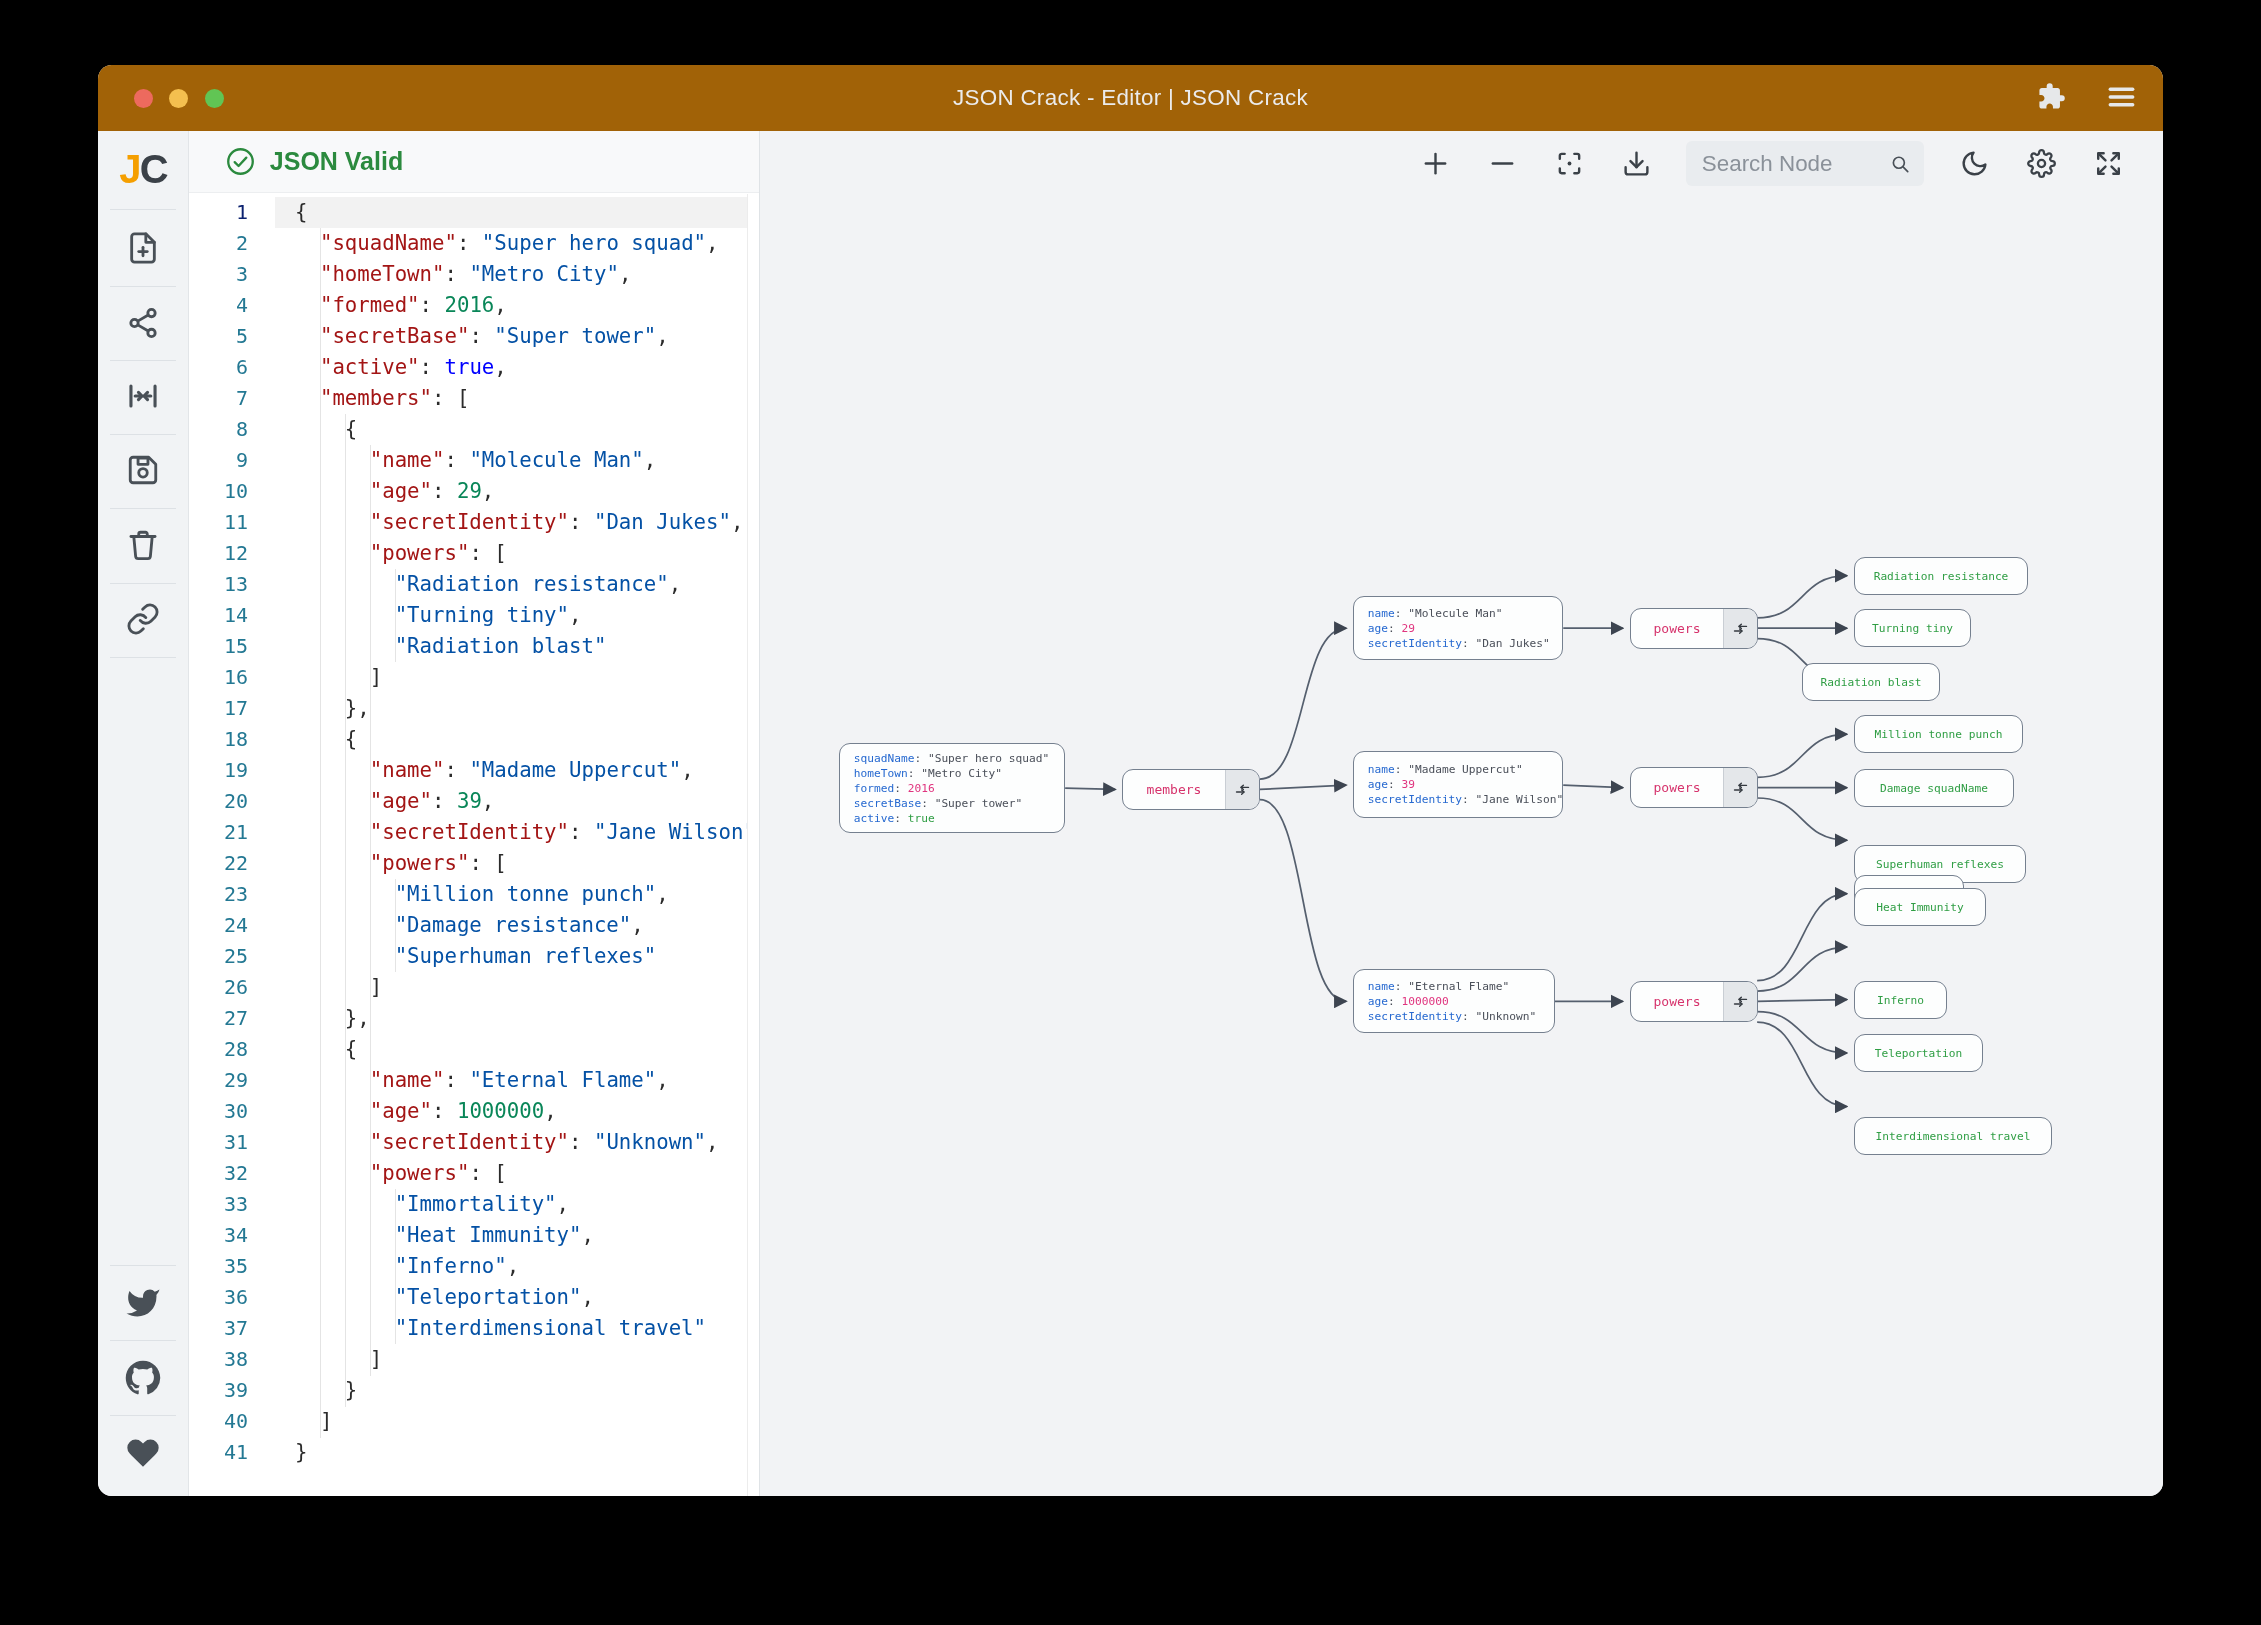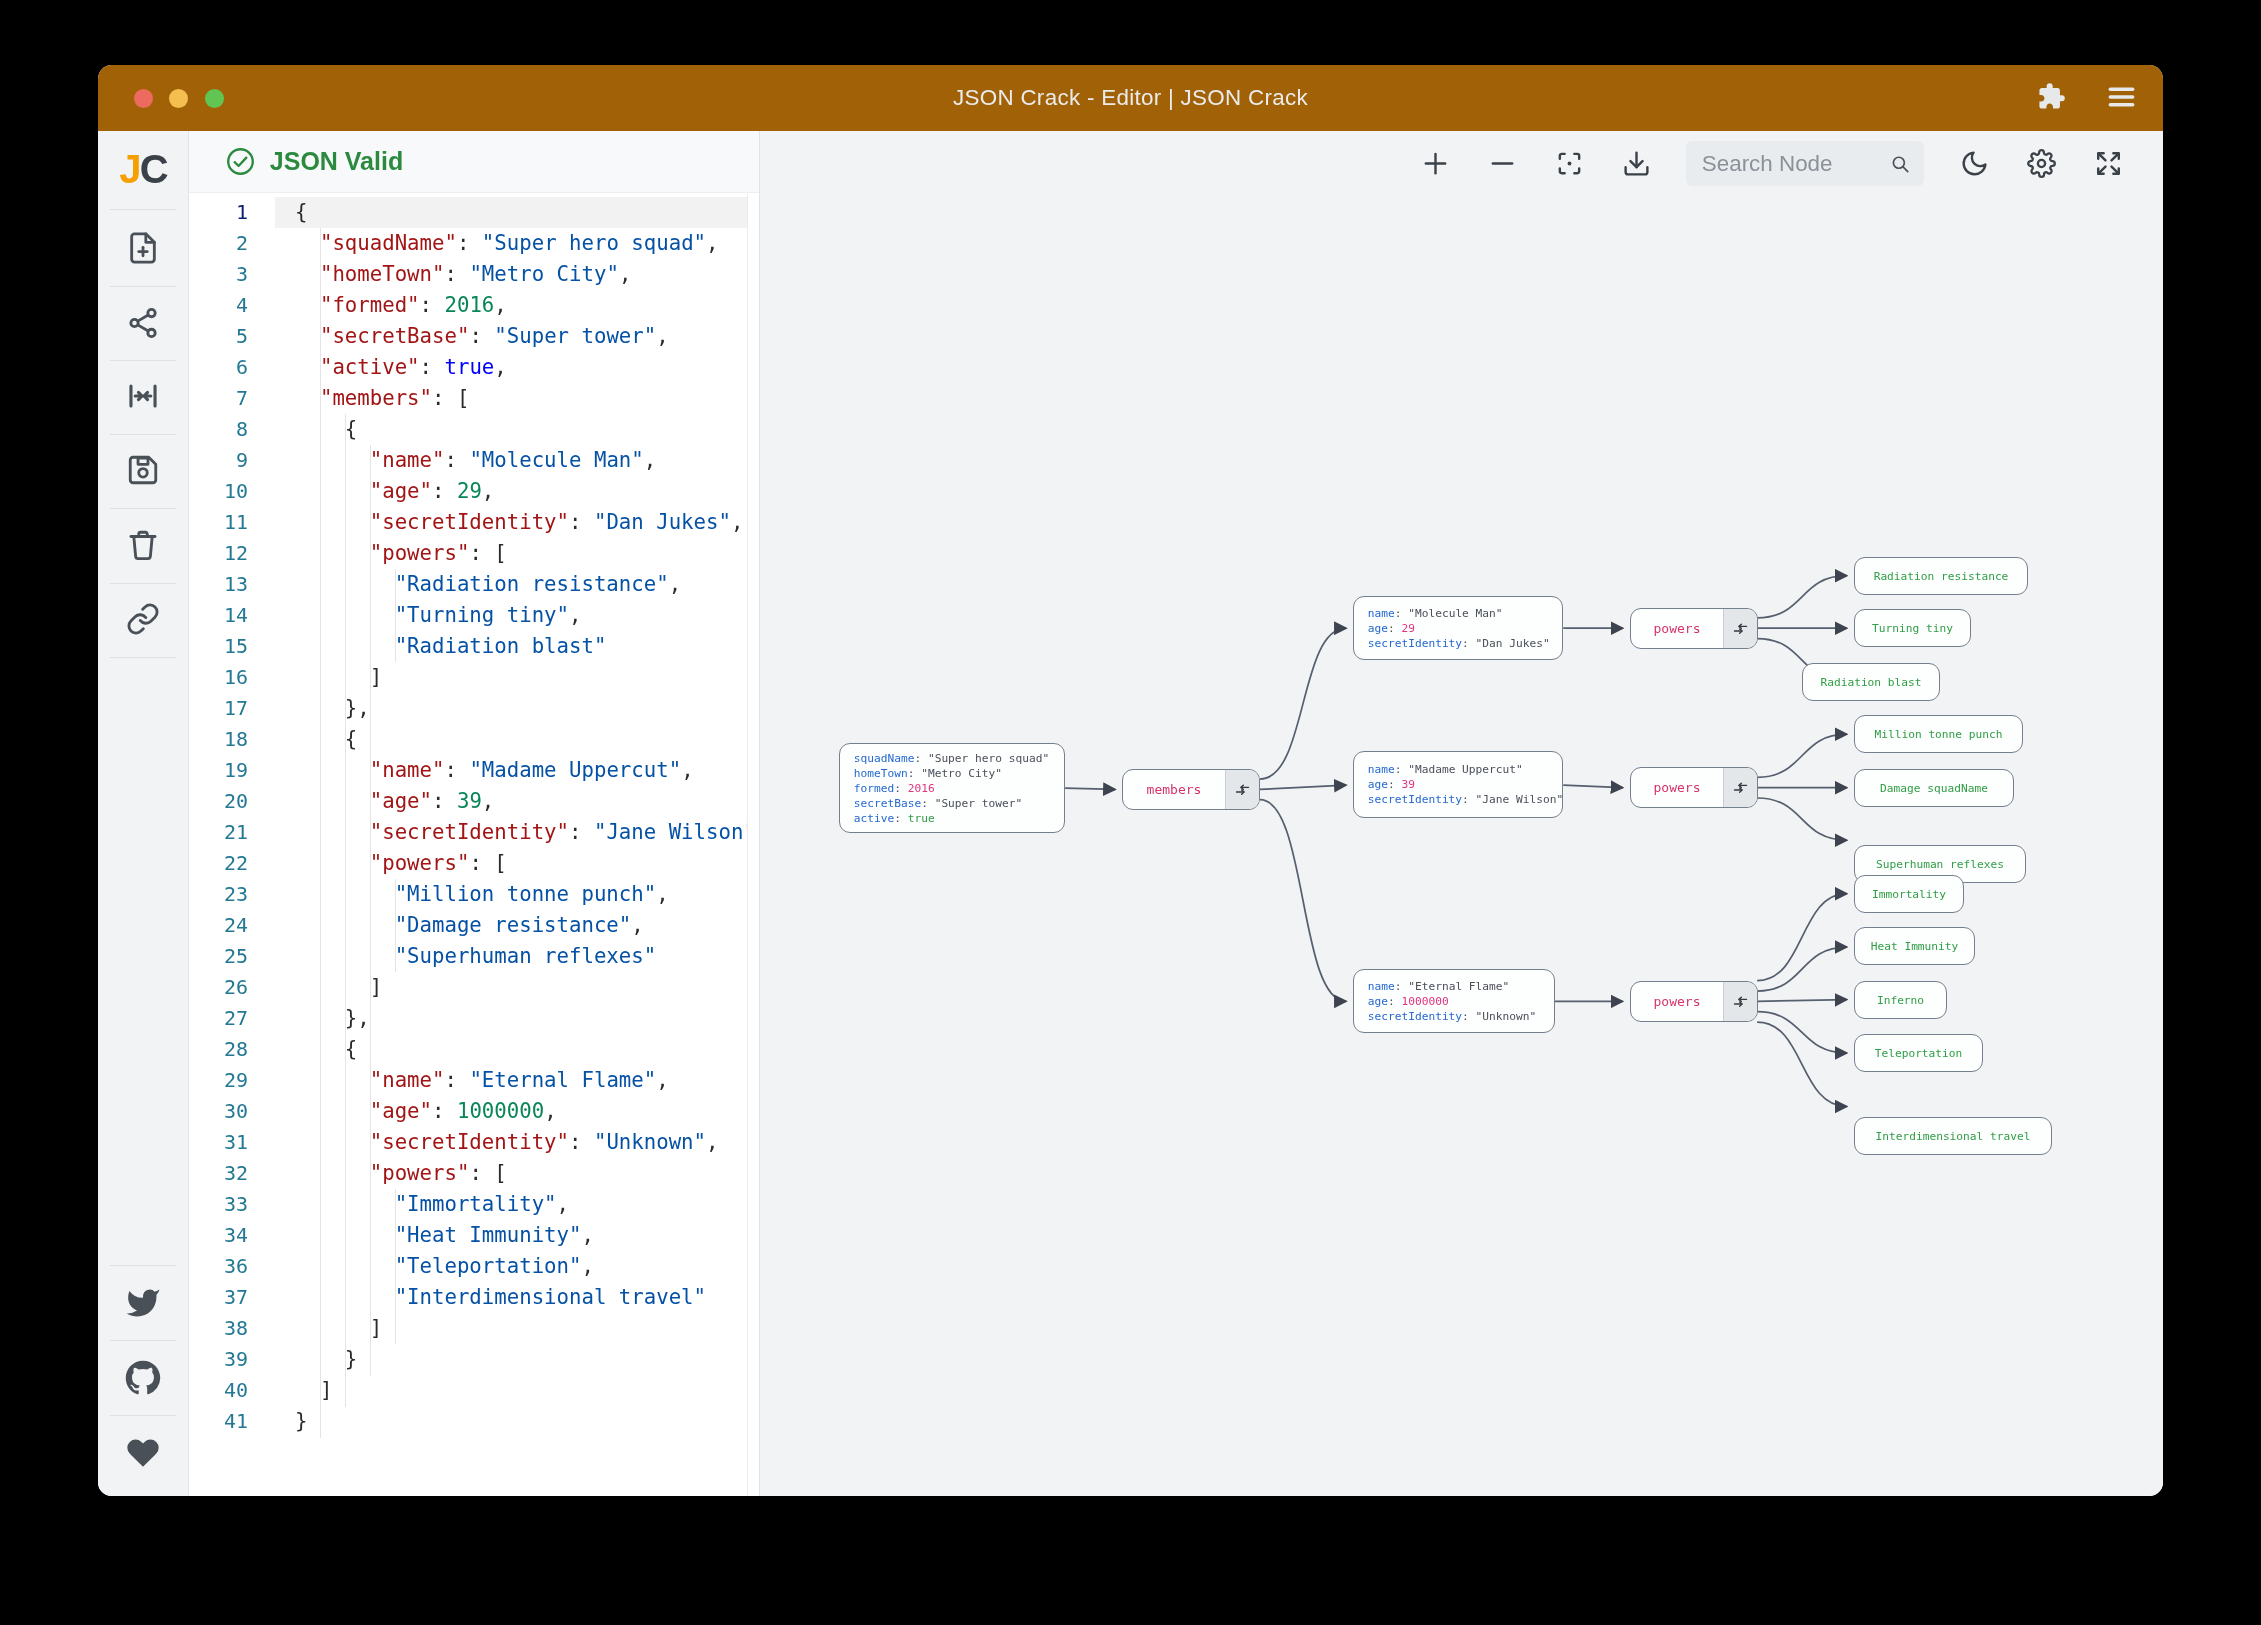--- a/index.html
+++ b/index.html
@@ -208,20 +208,21 @@
           <div class="cline"><span class="num">25</span><span class="ltxt"><span class="tk-p">        </span><span class="tk-s">"Superhuman reflexes"</span></span></div>
           <div class="cline"><span class="num">26</span><span class="ltxt"><span class="tk-p">      ]</span></span></div>
           <div class="cline"><span class="num">27</span><span class="ltxt"><span class="tk-p">    },</span></span></div>
           <div class="cline"><span class="num">28</span><span class="ltxt"><span class="tk-p">    {</span></span></div>
           <div class="cline"><span class="num">29</span><span class="ltxt"><span class="tk-p">      </span><span class="tk-k">"name"</span><span class="tk-p">: </span><span class="tk-s">"Eternal Flame"</span><span class="tk-p">,</span></span></div>
           <div class="cline"><span class="num">30</span><span class="ltxt"><span class="tk-p">      </span><span class="tk-k">"age"</span><span class="tk-p">: </span><span class="tk-n">1000000</span><span class="tk-p">,</span></span></div>
           <div class="cline"><span class="num">31</span><span class="ltxt"><span class="tk-p">      </span><span class="tk-k">"secretIdentity"</span><span class="tk-p">: </span><span class="tk-s">"Unknown"</span><span class="tk-p">,</span></span></div>
           <div class="cline"><span class="num">32</span><span class="ltxt"><span class="tk-p">      </span><span class="tk-k">"powers"</span><span class="tk-p">: [</span></span></div>
           <div class="cline"><span class="num">33</span><span class="ltxt"><span class="tk-p">        </span><span class="tk-s">"Immortality"</span><span class="tk-p">,</span></span></div>
           <div class="cline"><span class="num">34</span><span class="ltxt"><span class="tk-p">        </span><span class="tk-s">"Heat Immunity"</span><span class="tk-p">,</span></span></div>
+          <div class="cline"><span class="num">35</span><span class="ltxt"><span class="tk-p">        </span><span class="tk-s">"Inferno"</span><span class="tk-p">,</span></span></div>
           <div class="cline"><span class="num">36</span><span class="ltxt"><span class="tk-p">        </span><span class="tk-s">"Teleportation"</span><span class="tk-p">,</span></span></div>
           <div class="cline"><span class="num">37</span><span class="ltxt"><span class="tk-p">        </span><span class="tk-s">"Interdimensional travel"</span></span></div>
           <div class="cline"><span class="num">38</span><span class="ltxt"><span class="tk-p">      ]</span></span></div>
           <div class="cline"><span class="num">39</span><span class="ltxt"><span class="tk-p">    }</span></span></div>
           <div class="cline"><span class="num">40</span><span class="ltxt"><span class="tk-p">  ]</span></span></div>
           <div class="cline"><span class="num">41</span><span class="ltxt"><span class="tk-p">}</span></span></div>
           <div class="guide" style="left: 131px; top: 34px; height: 1210px;"></div>
           <div class="guide" style="left: 156px; top: 220px; height: 993px;"></div>
           <div class="guide" style="left: 181px; top: 251px; height: 931px;"></div>
           <div class="guide" style="left: 206px; top: 375px; height: 93px;"></div>
@@ -380,21 +381,21 @@
             <div class="arrtoggle">
               <svg width="17" height="17" viewBox="0 0 20 20" fill="none" stroke="#343a40" stroke-width="1.7" stroke-linecap="round" stroke-linejoin="round">
                 <path d="M17 7.5H8.5"></path>
                 <path d="M11 5l-2.8 2.5L11 10"></path>
                 <path d="M3 13h8.5"></path>
                 <path d="M9 10.5l2.8 2.5L9 15.5"></path>
               </svg>
             </div>
           </div>
           <div class="gnode leaf" style="left: 1094px; top: 744px; width: 110px; height: 38px;">Immortality</div>
-          <div class="gnode leaf" style="left: 1094px; top: 796px; width: 121px; height: 38px;">Heat Immunity</div>
+          <div class="gnode leaf" style="left: 1094px; top: 757px; width: 132px; height: 38px;">Heat Immunity</div>
           <div class="gnode leaf" style="left: 1094px; top: 850px; width: 93px; height: 38px;">Inferno</div>
           <div class="gnode leaf" style="left: 1094px; top: 903px; width: 129px; height: 38px;">Teleportation</div>
           <div class="gnode leaf" style="left: 1094px; top: 986px; width: 198px; height: 38px;">Interdimensional travel</div>
         </div>
     </div>
   </div>
 </div>
 
 
 </body></html>

